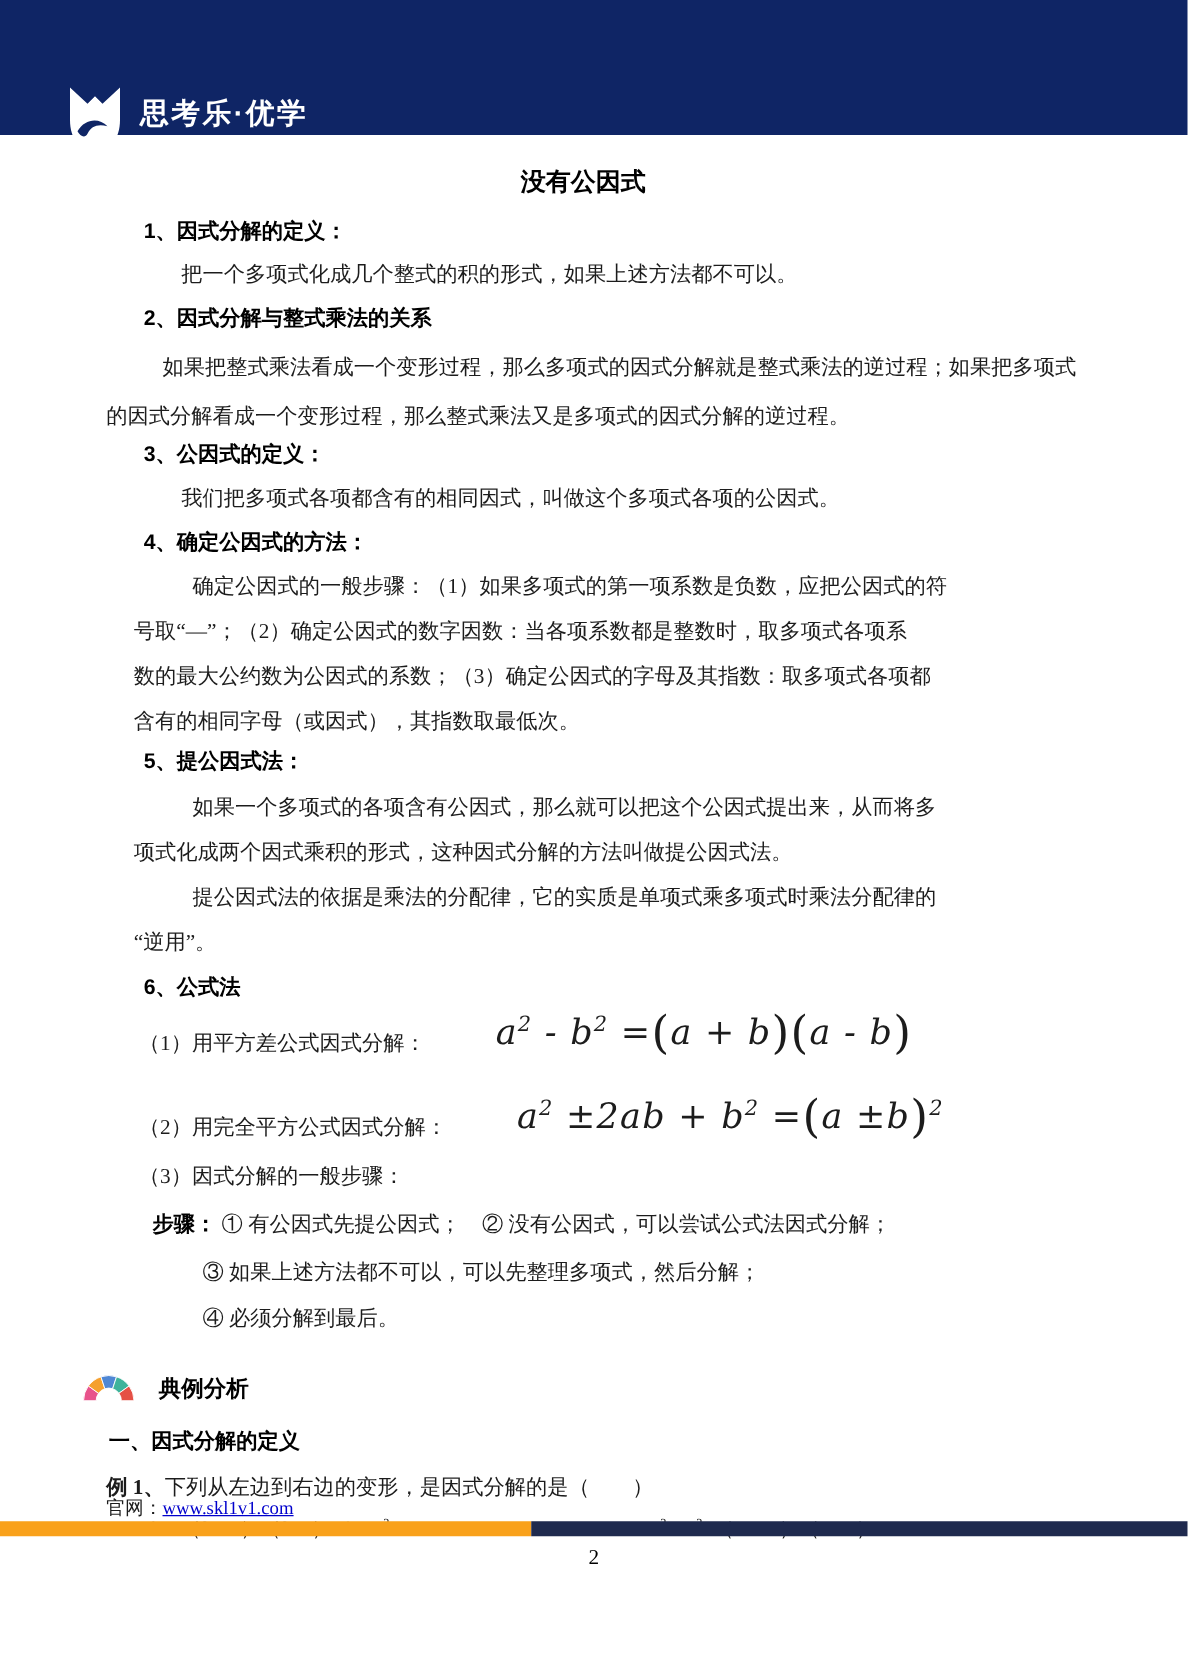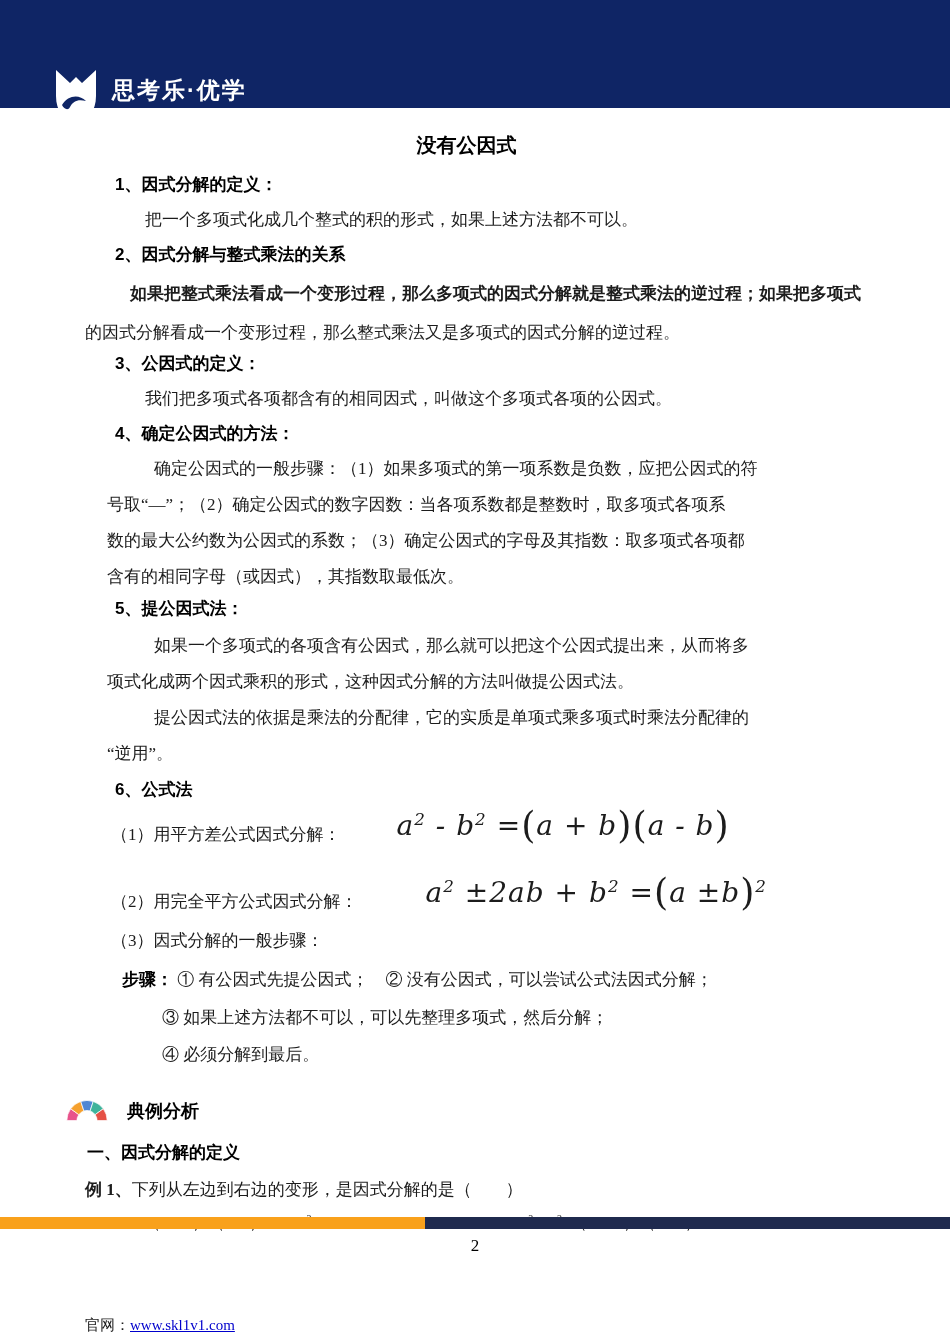--- a/index.html
+++ b/index.html
@@ -19,29 +19,29 @@
   .brand-en{font-family:"DejaVu Serif",serif;font-style:italic;color:#fff;font-size:18px;letter-spacing:3px;margin-top:2px;}
   
   .main{position:absolute;top:108px;left:0;width:950px;padding:0 62px 0 85px;}
   .doc-title{font-family:"Liberation Sans",sans-serif;font-weight:bold;font-size:20px;color:#000;text-align:center;margin:24px 40px 0 0;}
   .sec-h{font-family:"Liberation Sans",sans-serif;font-weight:bold;font-size:17px;color:#000;margin:12px 0 0 30px;}
   .p-single{font-size:17px;margin:12px 0 0 60px;}
   .p-block{font-size:17px;margin-left:22px;line-height:36px;}
   .p-wide{font-size:17px;margin-left:0;line-height:39px;}
   .p-block .ln,.p-wide .ln{white-space:nowrap;}
   .p-block .ln-first{text-indent:47px;}
-  .p-wide .ln-first{text-indent:45px;font-weight:bold;}
+  .p-wide .ln-first{text-indent:45px;}
   .mt8{margin-top:8px;} .mt6{margin-top:6px;} .mt2{margin-top:2px;} .mt0{margin-top:0;} .mt14{margin-top:14px;}
   
   .f-row{display:flex;align-items:flex-start;margin:8px 0 0 26px;}
   .f-label{font-size:17px;padding-top:14px;}
   .formula{font-family:"DejaVu Serif",serif;font-style:italic;font-size:28px;margin-left:56px;letter-spacing:1px;}
   .formula sup{font-size:0.6em;}
   .formula .bp{font-size:1.3em;font-style:normal;font-weight:500;line-height:0;vertical-align:-0.08em;}
-  .f-row2{margin-top:30px;gap:12px;}
+  .f-row2{margin-top:30px;}
   .f-label3{font-size:17px;margin:16px 0 0 26px;}
   
   .steps-l1{font-size:17px;margin:16px 0 0 37px;}
   .steps-label{font-family:"Liberation Sans",sans-serif;font-weight:bold;color:#000;}
   .steps-l2{font-size:17px;margin:15px 0 0 77px;}
   .steps-l3{font-size:17px;margin:14px 0 0 77px;}
   
   .ex-head{display:flex;align-items:center;gap:18px;margin:30px 0 0 -20px;}
   .arch-icon{width:44px;height:29px;}
   .ex-title{font-family:"Liberation Sans",sans-serif;font-weight:bold;font-size:18px;color:#000;}
@@ -49,21 +49,21 @@
   .ex-line{font-size:17px;margin:14px 0 0 0;}
   .ex-label{font-weight:bold;}
   .options{display:flex;margin:12px 0 0 32px;font-size:16px;}
   .opt-a{width:372px;}
   .opt sup{font-size:0.62em;}
   
   .footer-bar{position:absolute;top:1217px;left:0;width:950px;height:12px;display:flex;}
   .bar-orange{width:425px;height:100%;background:var(--orange);}
   .bar-navy{flex:1;height:100%;background:var(--fnavy);}
   .page-num{position:absolute;top:1236px;left:0;width:950px;text-align:center;font-size:17px;color:#000;}
-  .site-line{position:absolute;top:1316px;left:85px;font-size:15px;}
+  .site-line{position:absolute;top:1197px;left:85px;font-size:15px;}
   .site-line a{color:var(--link);text-decoration:underline;cursor:pointer;}
 </style>
 </head>
 <body>
 
 <div class="header">
   <div class="logo">
     <svg class="logo-mark" viewBox="0 0 44 58" aria-hidden="true">
       <path d="M2 1 v26 c0 15 8 25 20 29 c12 -4 20 -14 20 -29 v-26 l-14 13 -6 -6 -6 6 z" fill="#ffffff"></path>
       <path d="M8 36 c6 -10 17 -11 24 -4 c-8 -2 -13 0 -16 6 c-2 4 -6 2 -8 -2 z" fill="currentColor"></path>

